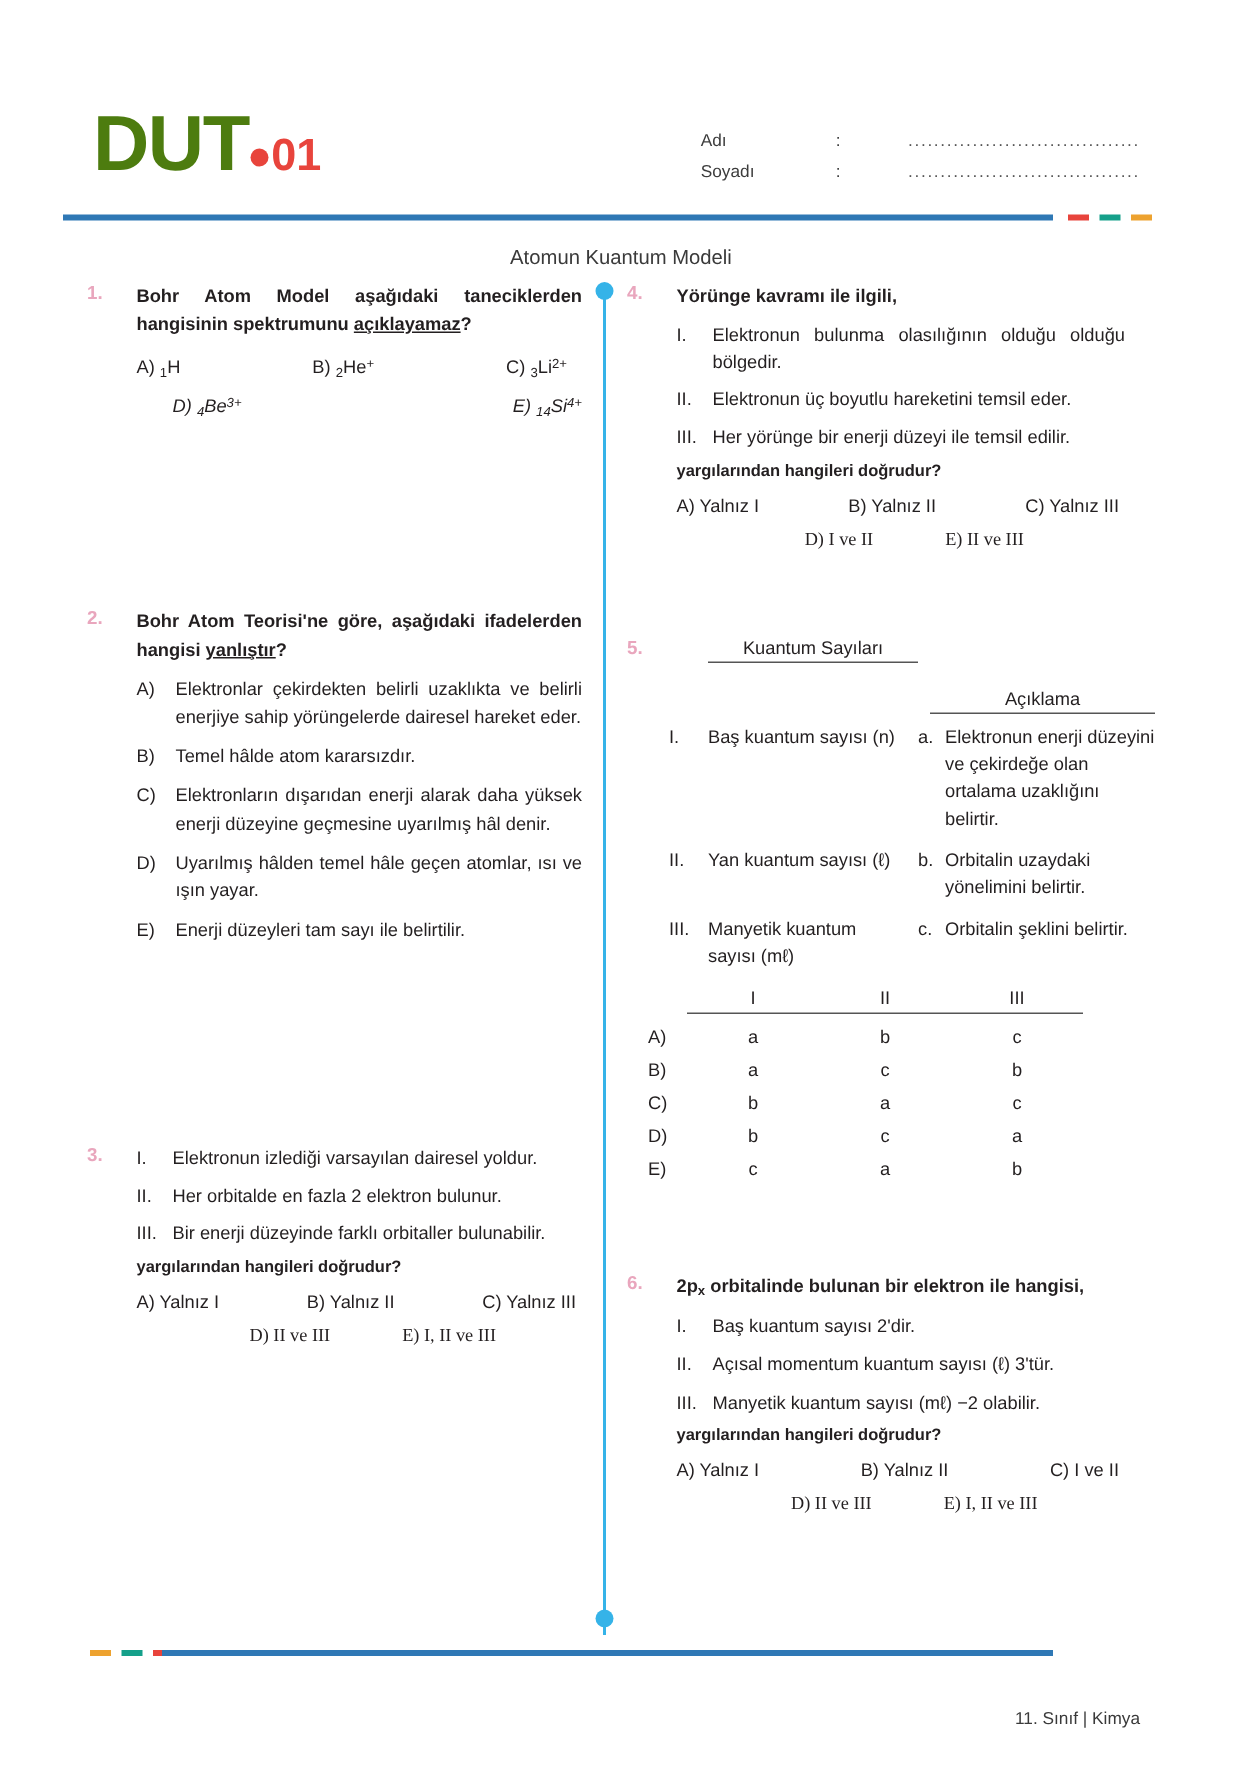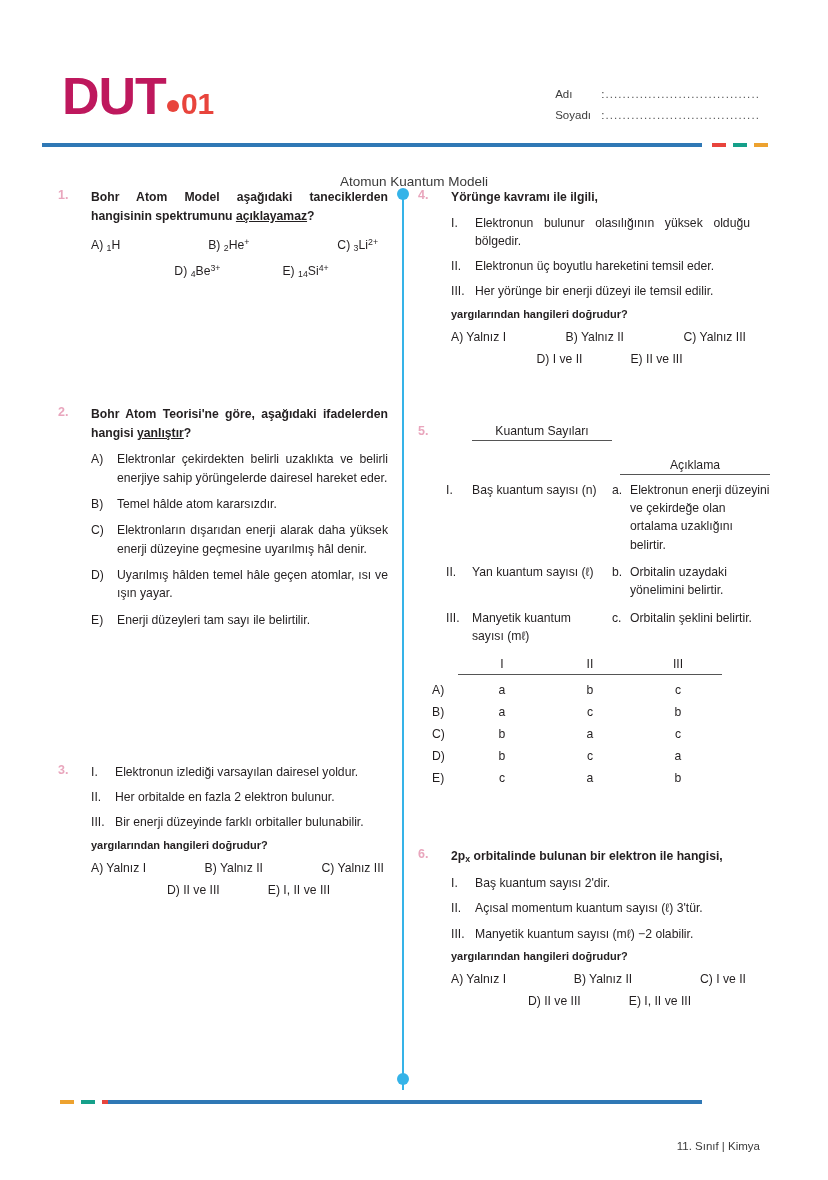--- a/index.html
+++ b/index.html
@@ -10,45 +10,45 @@
     color: #231f20;
     overflow: hidden;
   }
   .page { position: relative; width: 828px; height: 1180px; }
 
   
   .header { position: absolute; left: 0; top: 0; width: 828px; height: 150px; }
   .logo { position: absolute; left: 62px; top: 70px; display: flex; align-items: baseline; }
   .logo-main {
     font-size: 52px; font-weight: bold; letter-spacing: -1px;
-    color: #be185d; line-height: 1;
+    color: #4d7c0f; line-height: 1;
   }
   .logo-dot {
     width: 12px; height: 12px; border-radius: 50%;
     background: #e8443c; display: inline-block;
     margin: 0 2px 0 1px; position: relative; top: -2px;
   }
   .logo-num {
     font-size: 30px; font-weight: bold; color: #e8443c; line-height: 1;
   }
 
   .namebox { position: absolute; right: 68px; top: 88px; font-size: 11.5px; color: #3c3c3c; }
-  .namerow { display: flex; align-items: center; margin-bottom: 9px; }
+  .namerow { display: flex; align-items: center; margin-bottom: 9px; gap: 44px; }
   .namelabel { width: 46px; }
   .namecolon { margin-right: 1px; }
   .namedots { letter-spacing: 1.1px; color: #555; }
 
   .hrule { position: absolute; left: 42px; top: 143px; width: 660px; height: 4px; background: #2f78b5; }
   .dash-group { position: absolute; top: 143px; display: flex; gap: 7px; }
   .dash-group.top { left: 712px; }
   .dash { width: 14px; height: 4px; }
 
   
   .doc-title {
-    position: absolute; left: 0; top: 174px; width: 828px;
+    position: absolute; left: 0; top: 164px; width: 828px;
     text-align: center; font-size: 13.5px; color: #3a3a3a;
   }
 
   
   .divider { position: absolute; left: 402px; top: 192px; width: 2px; height: 898px; background: #35b3e8; }
   .div-dot { position: absolute; left: 397px; width: 12px; height: 12px; border-radius: 50%; background: #35b3e8; }
   .div-dot.top { top: 188px; }
   .div-dot.bottom { top: 1073px; }
 
   
@@ -68,33 +68,33 @@
   .romans { margin-top: 7px; }
   .rline { display: flex; font-size: 12.2px; line-height: 1.5; margin-bottom: 7px; }
   .rlabel { width: 24px; flex: none; }
   .rtext { flex: 1; text-align: justify; }
 
   .closing { font-size: 11px; font-weight: bold; margin-top: 2px; }
 
   .opts { margin-top: 10px; font-size: 12.2px; }
   .optrow { display: flex; margin-bottom: 8px; }
   .optrow.r1 { justify-content: space-between; padding-right: 4px; align-items: flex-end; }
-  .optrow.r2 { justify-content: center; gap: 48px; padding-left: 18px; }
+  .optrow.r2 { justify-content: center; gap: 48px; padding-left: 18px; font-family: Liberation Serif, serif; }
   .opt { white-space: nowrap; }
 
   
   .vopts { margin-top: 8px; }
   .vrow { display: flex; font-size: 12.2px; line-height: 1.5; margin-bottom: 8px; }
   .vlabel { width: 26px; flex: none; }
   .vtext { flex: 1; text-align: justify; }
 
   
   .chem-row { display: flex; font-size: 12.2px; margin-bottom: 10px; gap: 24px; }
   .chem-row.one { justify-content: space-between; padding-right: 10px; }
-  .chem-row.two { justify-content: center; gap: 62px; padding-left: 24px; }
+  .chem-row.two { justify-content: space-between; gap: 62px; padding-left: 24px; font-style: italic; }
   sub { font-size: 0.72em; vertical-align: -0.28em; }
   sup { font-size: 0.72em; vertical-align: 0.42em; }
 
   
   .match { margin-top: 2px; }
   .match-head { display: flex; font-size: 12.2px; margin-bottom: 6px; }
   .mh-spacer { width: 26px; flex: none; }
   .mh-col { text-align: center; }
   .mh-col .ul { display: inline-block; border-bottom: 1.2px solid #555; padding-bottom: 2px; width: 100%; }
   .mh-left { width: 140px; flex: none; }
@@ -244,21 +244,21 @@
 
   <div class="col col-right">
 
     <div class="q">
       <span class="qnum">4.</span>
       <div class="qbody">
         <div class="stem">Yörünge kavramı ile ilgili,</div>
         <div class="romans">
           <div class="rline">
             <span class="rlabel">I.</span>
-            <span class="rtext">Elektronun bulunur olasılığının yüksek olduğu bölgedir.</span>
+            <span class="rtext">Elektronun bulunma olasılığının olduğu olduğu bölgedir.</span>
           </div>
           <div class="rline">
             <span class="rlabel">II.</span>
             <span class="rtext">Elektronun üç boyutlu hareketini temsil eder.</span>
           </div>
           <div class="rline">
             <span class="rlabel">III.</span>
             <span class="rtext">Her yörünge bir enerji düzeyi ile temsil edilir.</span>
           </div>
         </div>

